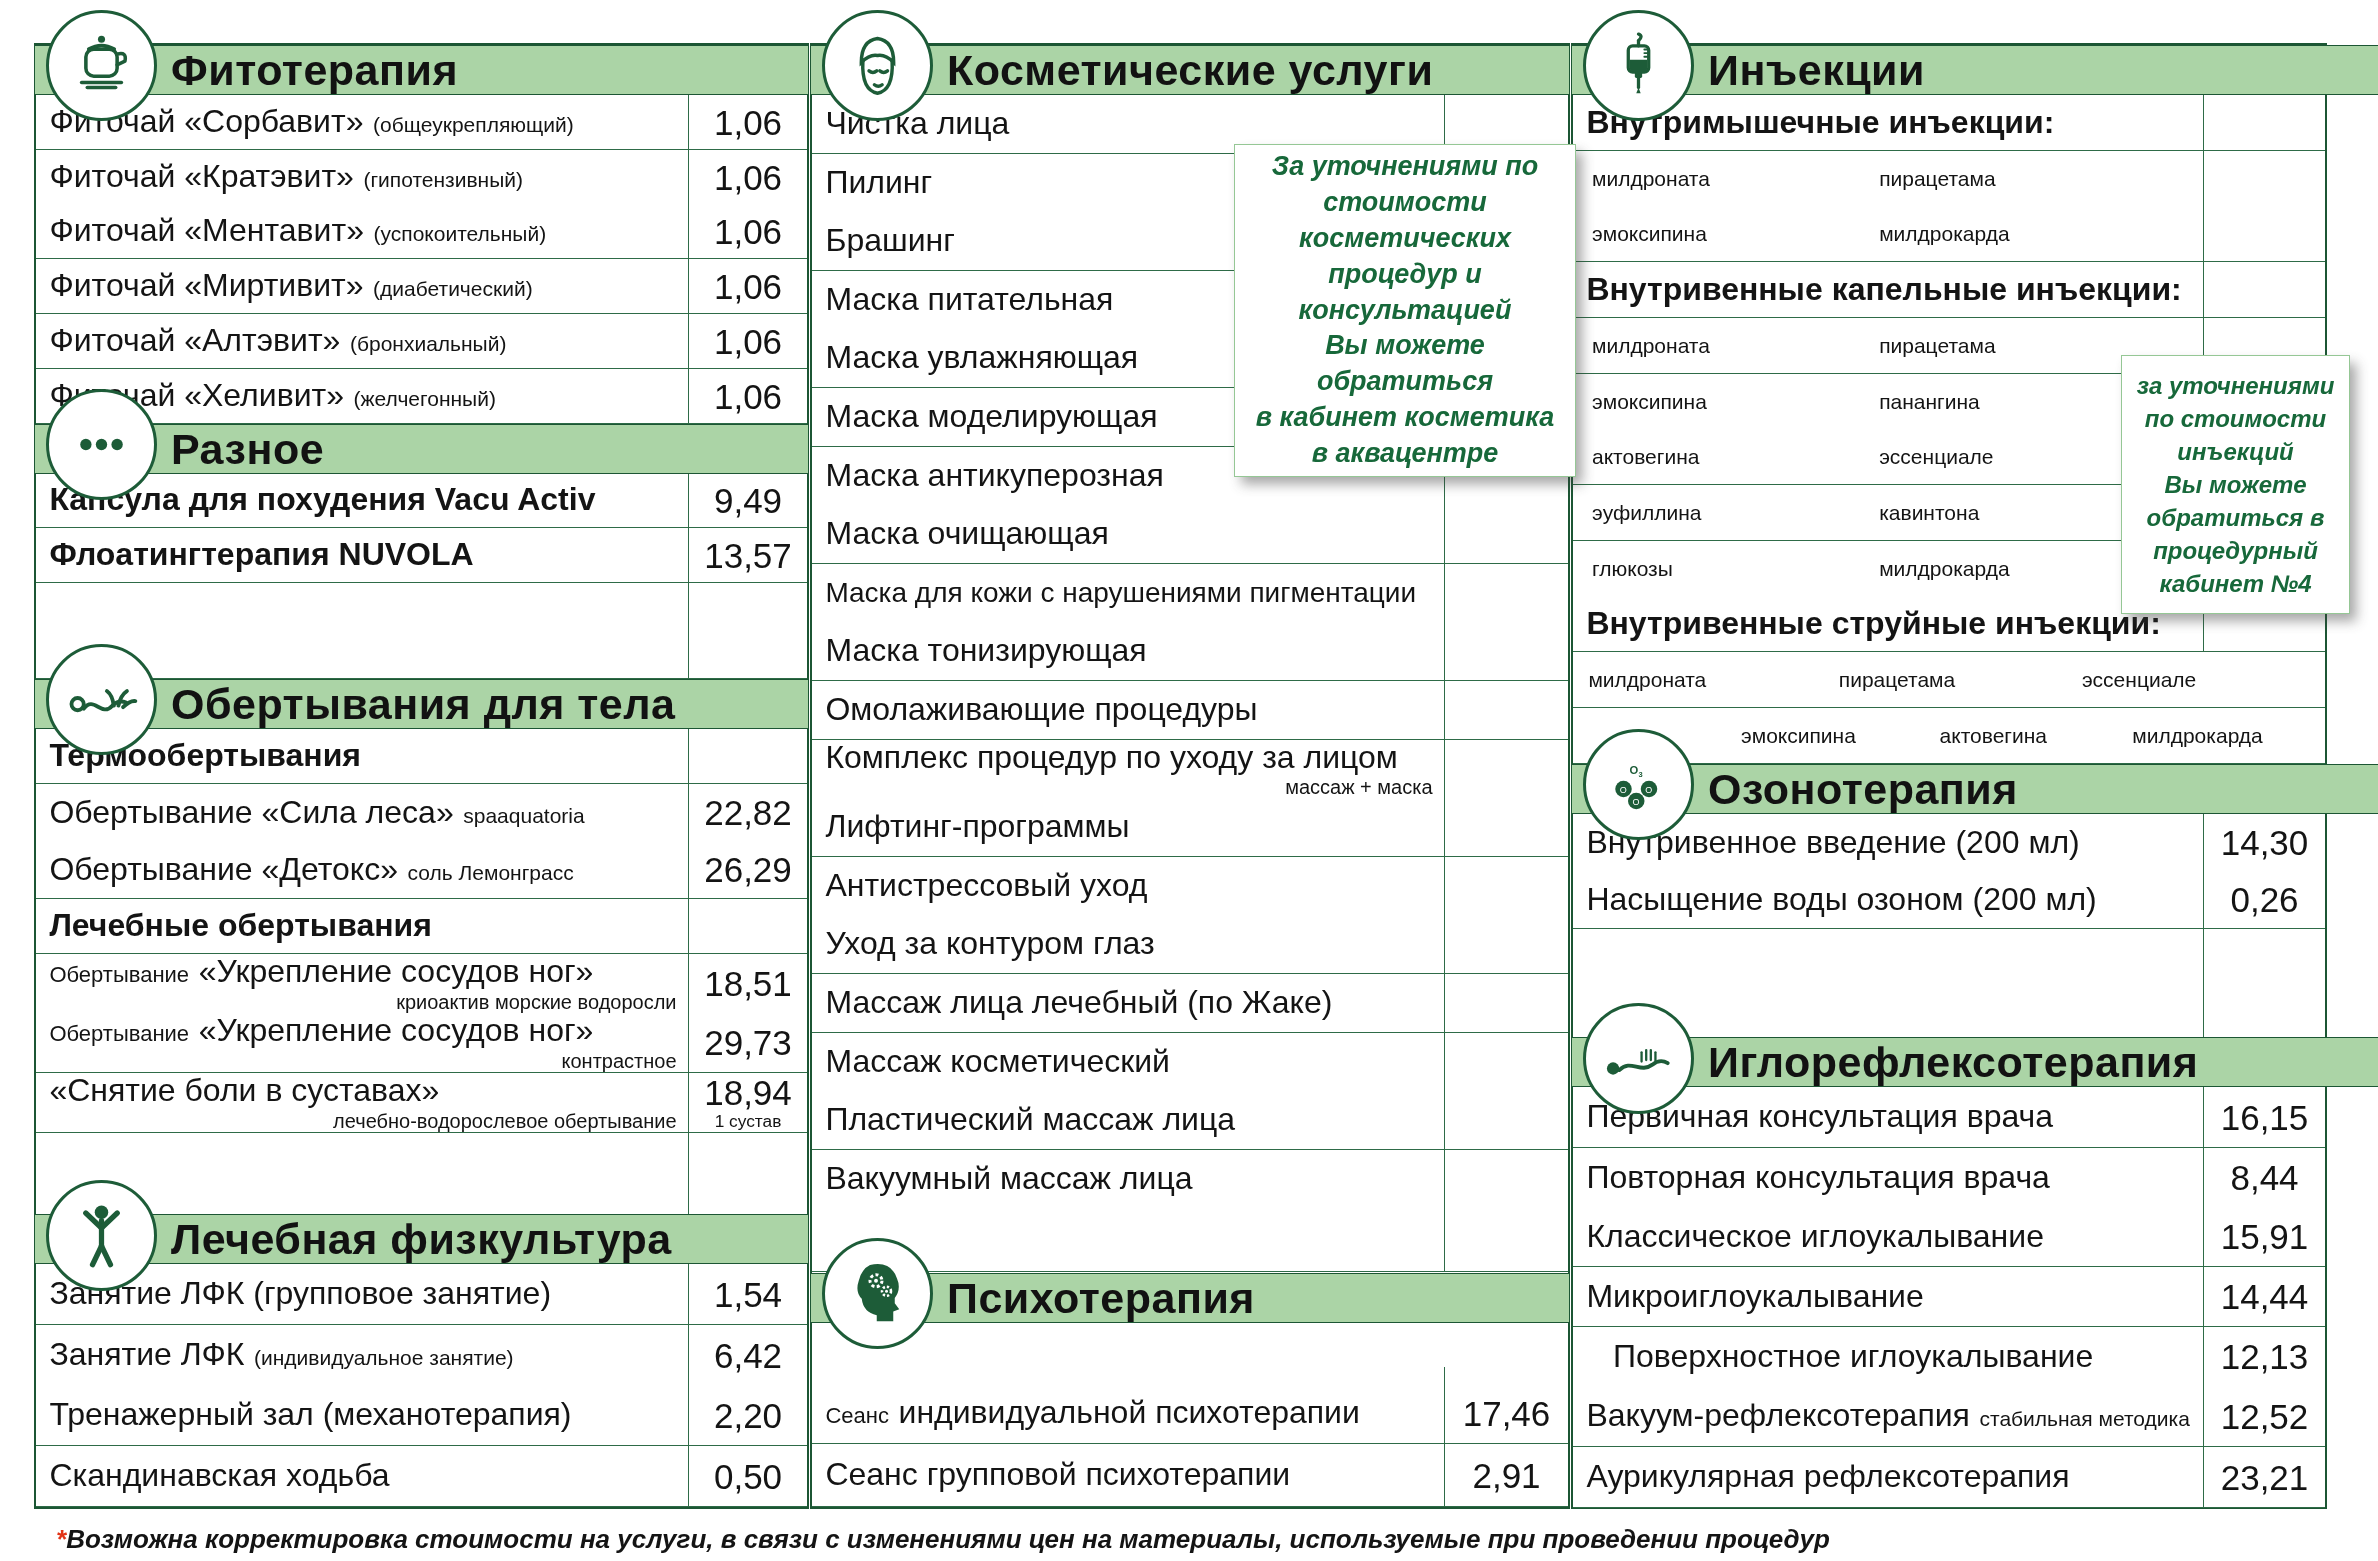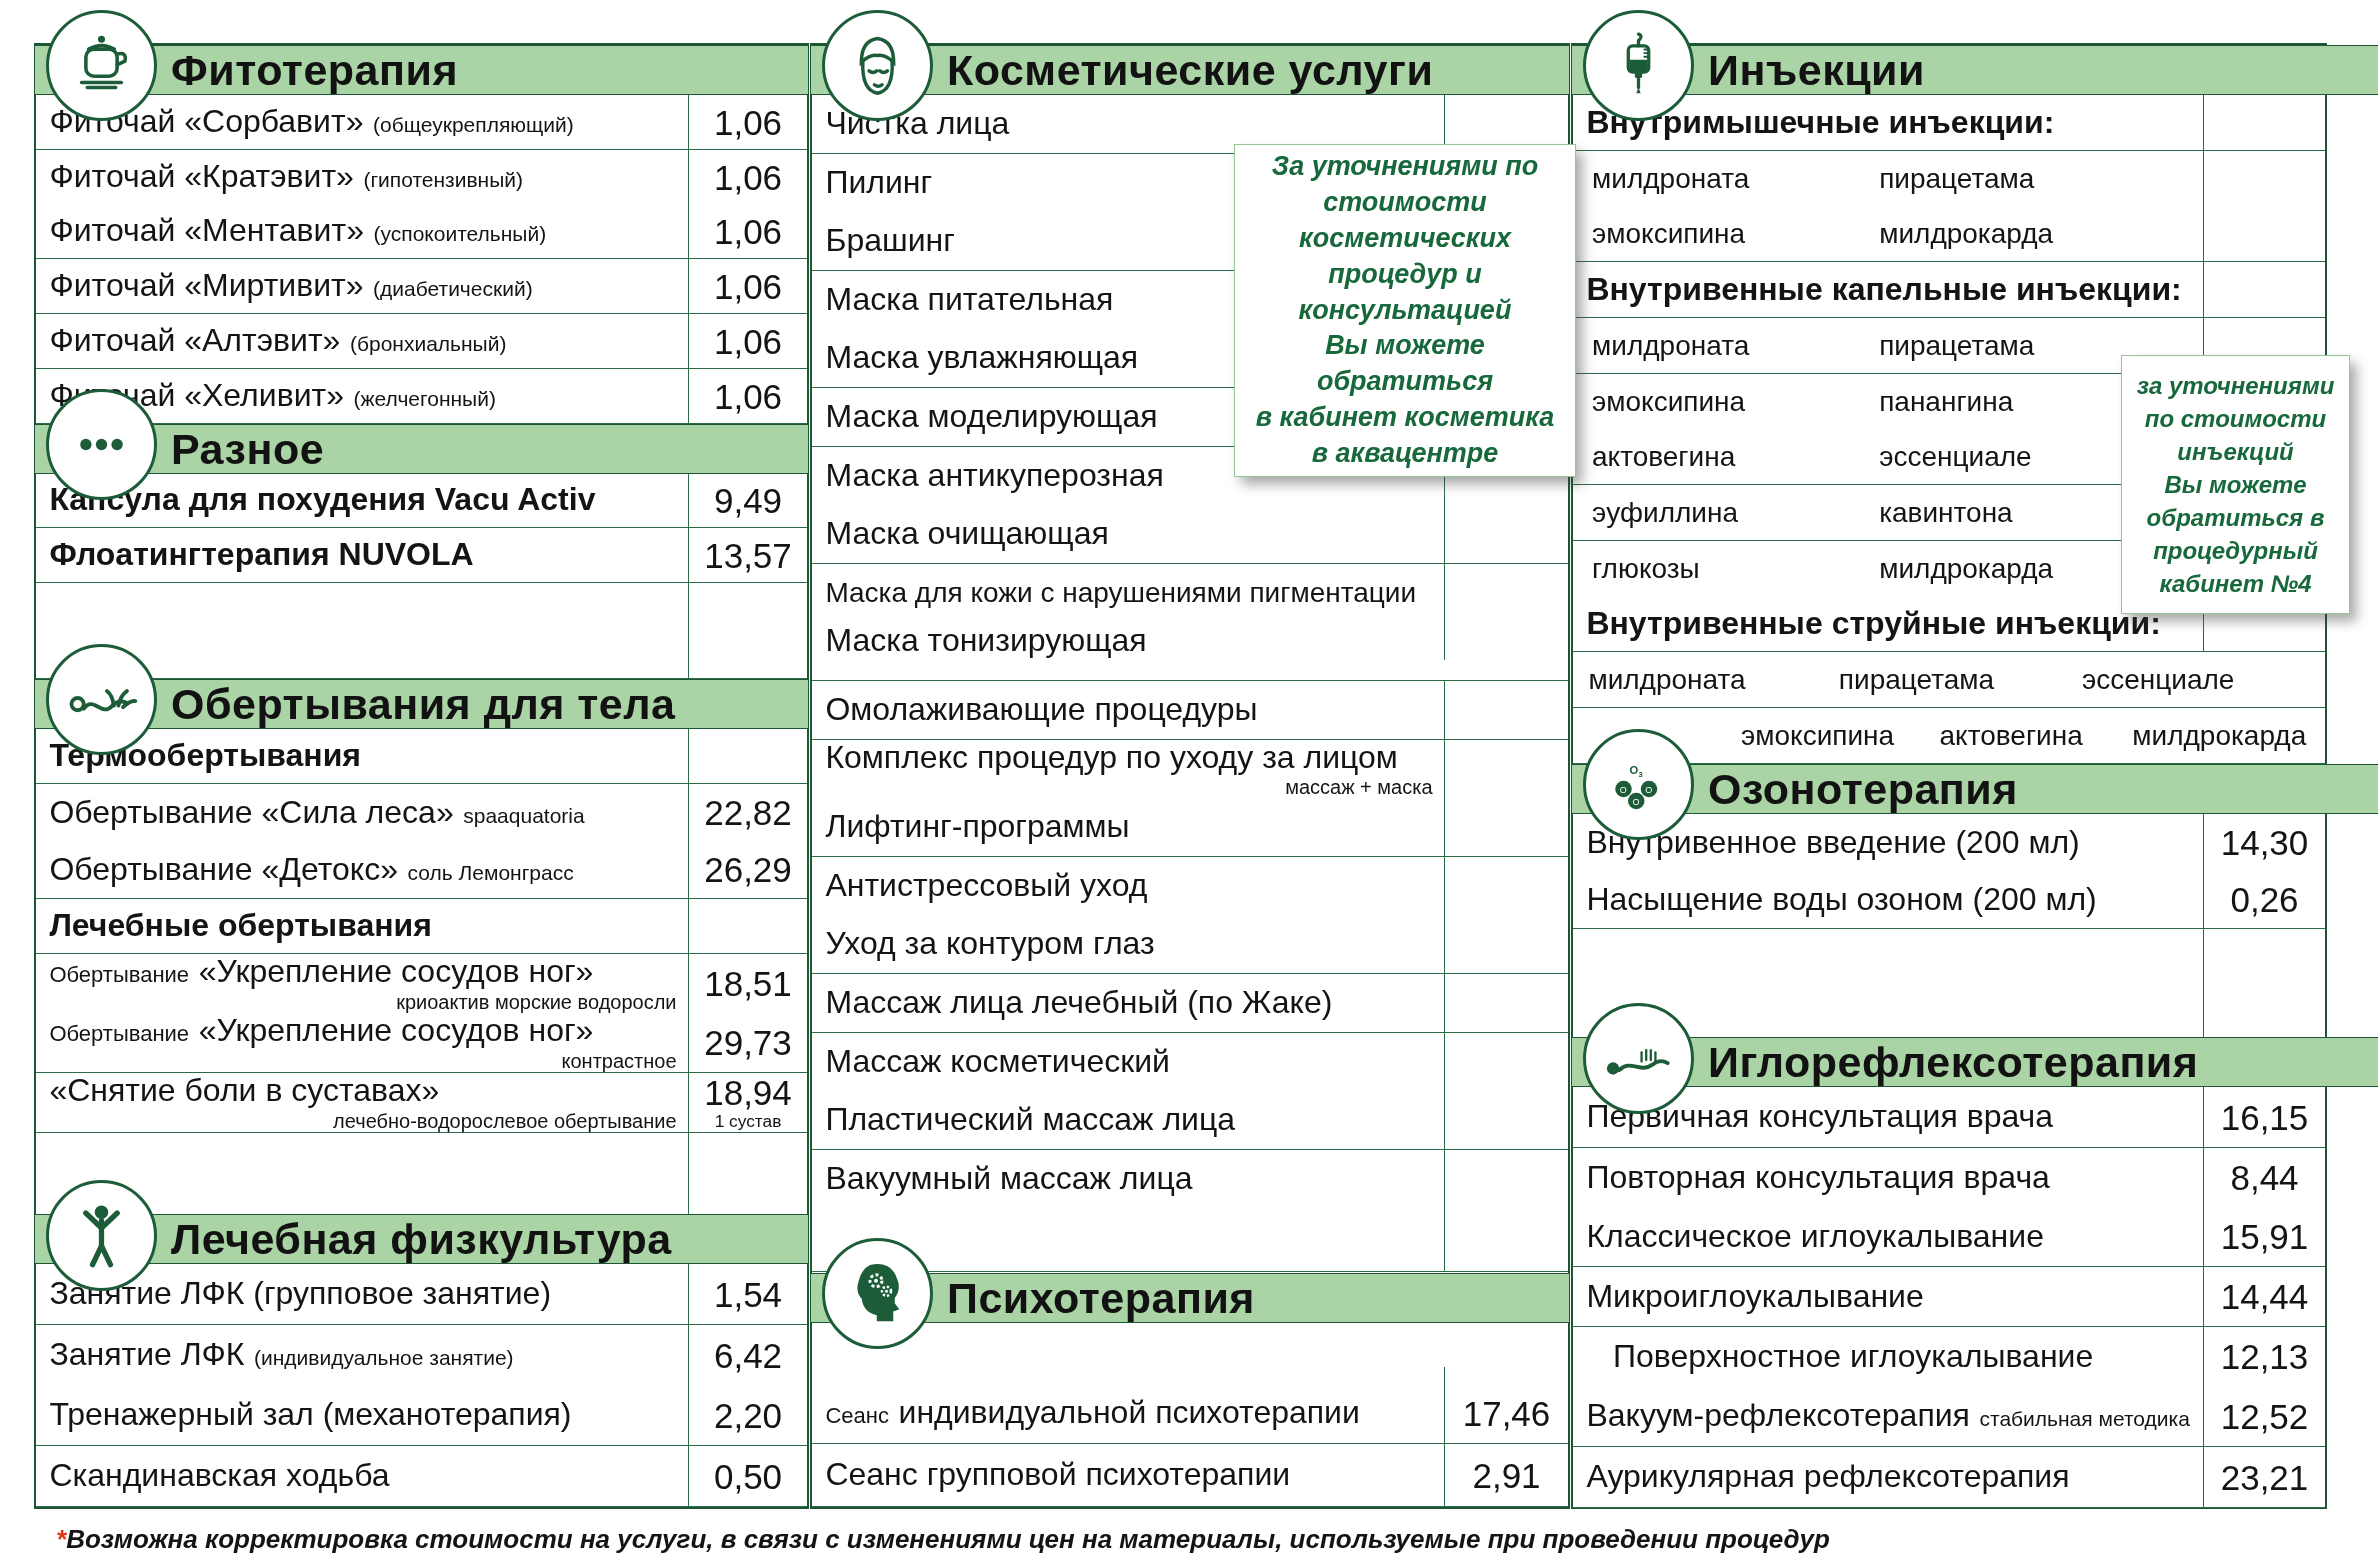--- a/index.html
+++ b/index.html
@@ -19,21 +19,21 @@
        justify-content:center;padding:1.9px 7.7px 1.9px 13.4px;overflow:hidden}
   .cell-price{flex:1;display:flex;flex-direction:column;align-items:center;justify-content:center;
        font-size:35px;line-height:1;box-sizing:border-box}
   .main-line{display:flex;align-items:baseline;gap:9.6px;font-size:32px;line-height:1.06;white-space:nowrap}
   .main-line.bold{font-weight:bold}
   .main-line.small{font-size:28px}
   .pre-small{font-size:22px}
   .note-small{font-size:21px}
   .sub-line{font-size:20px;text-align:right;line-height:1;margin-top:2.9px;padding-right:3.8px;white-space:nowrap}
   .price-sub{font-size:17.3px;margin-top:2.9px}
-  .multi{display:grid;width:100%;align-items:center;font-size:28px;box-sizing:border-box;white-space:nowrap}
+  .multi{display:grid;width:100%;align-items:center;font-size:21px;box-sizing:border-box;white-space:nowrap}
   .note-box{position:absolute;background:#fff;border:1.9px solid #95c795;box-shadow:6.7px 7.7px 11.5px rgba(60,60,60,.45);
        color:#17683a;font-weight:bold;font-style:italic;text-align:center;white-space:pre-line;
        display:flex;align-items:center;justify-content:center;z-index:7;box-sizing:border-box;padding:5.8px 7.7px}
   #note-cosmetics{left:1234px;top:144px;width:342px;height:333px;font-size:27px;line-height:1.33}
   #note-injections{left:2121px;top:355px;width:229px;height:259px;font-size:24px;line-height:1.38}
   .footnote{position:absolute;left:56px;top:1524px;font-size:26px;font-weight:bold;font-style:italic;white-space:nowrap;z-index:3}
   .footnote .star{color:#e23417}
   svg{display:block}
 </style>
 </head>
@@ -378,21 +378,21 @@
           <div class="cell-price"></div>
         </div>
         <div class="row" style="top: 519px; width: 756px; height: 59px;">
           <div class="cell-name" style="width: 633px;">
             <div class="main-line small">
               <span>Маска для кожи с нарушениями пигментации</span>
             </div>
           </div>
           <div class="cell-price"></div>
         </div>
-        <div class="row" style="top: 577px; width: 756px; height: 59px; flex-direction: column;">
+        <div class="row" style="top: 577px; width: 756px; height: 59px;">
           <div class="cell-name" style="width: 633px;">
             <div class="main-line">
               <span>Маска тонизирующая</span>
             </div>
           </div>
           <div class="cell-price"></div>
         </div>
         <div class="row" style="top: 636px; width: 756px; height: 59px;">
           <div class="cell-name" style="width: 633px;">
             <div class="main-line">

